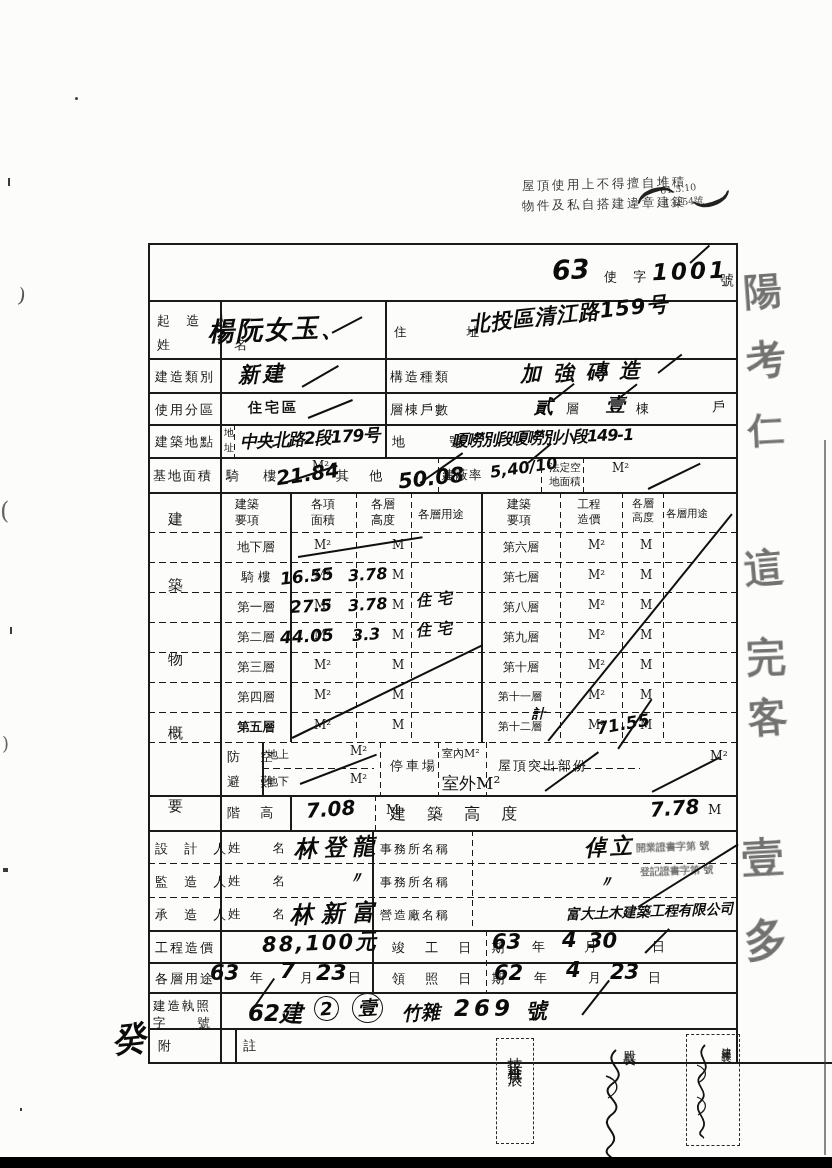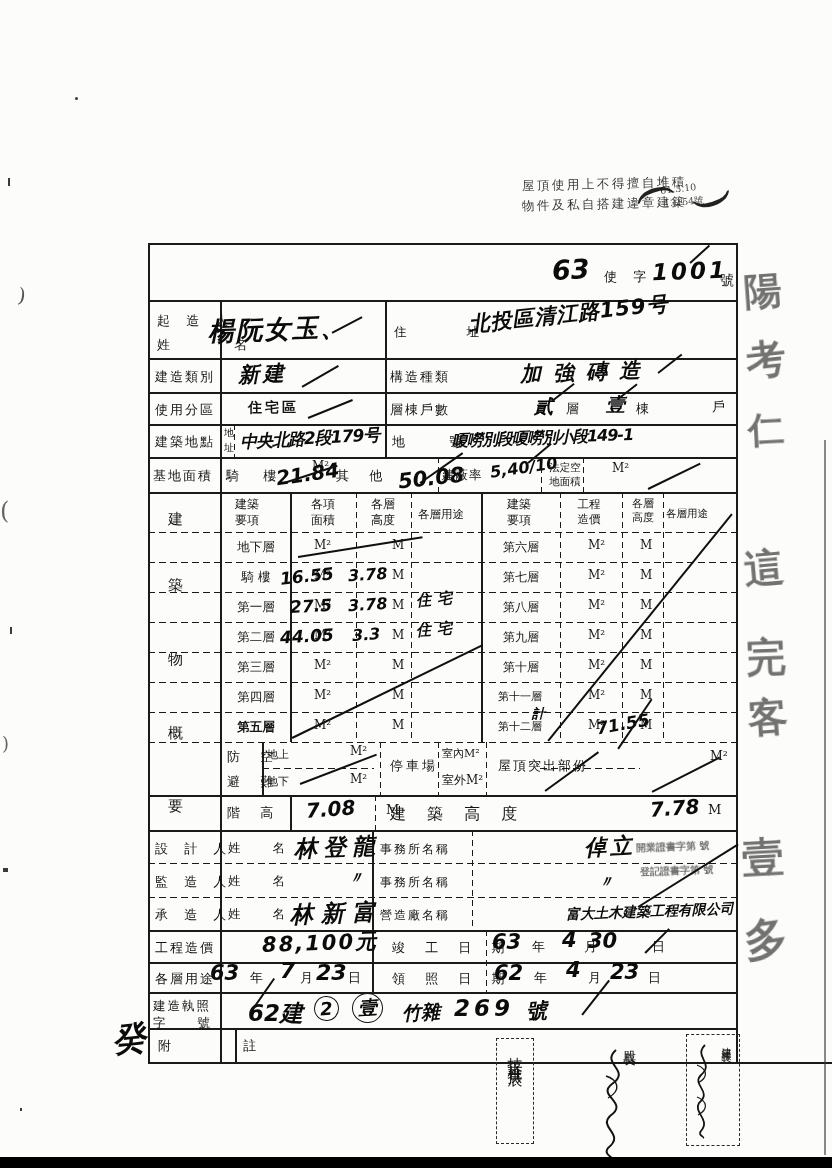--- a/index.html
+++ b/index.html
@@ -205,21 +205,21 @@
   <div class="h" style="left:596px;top:714px;font-size:17px;transform:rotate(-10deg)">71.55</div>
 
   <div class="p" style="left:227px;top:748px;font-size:13px;letter-spacing:8px">防 空</div>
   <div class="p" style="left:227px;top:773px;font-size:13px;letter-spacing:8px">避 難</div>
   <div class="p" style="left:267px;top:747px;font-size:11px">地上</div>
   <div class="p" style="left:350px;top:744px;font-size:12px">M²</div>
   <div class="p" style="left:267px;top:774px;font-size:11px">地下</div>
   <div class="p" style="left:350px;top:772px;font-size:12px">M²</div>
   <div class="p" style="left:390px;top:757px;font-size:13px;letter-spacing:3px">停車場</div>
   <div class="p" style="left:442px;top:746px;font-size:11px">室內M²</div>
-  <div class="p" style="left:442px;top:772px;font-size:12px">室外M²</div>
+  <div class="p" style="left:442px;top:772px;font-size:17px">室外M²</div>
   <div class="p" style="left:498px;top:757px;font-size:13px;letter-spacing:2px">屋頂突出部份</div>
   <div class="p" style="left:710px;top:748px;font-size:12.5px">M²</div>
 
   <div class="p" style="left:227px;top:804px;font-size:13px;letter-spacing:8px">階 高</div>
   <div class="h" style="left:306px;top:797px;font-size:20px;transform:rotate(-4deg)">7.08</div>
   <div class="p" style="left:386px;top:802px;font-size:13px">M</div>
   <div class="p" style="left:390px;top:804px;font-size:16px;letter-spacing:8px">建 築 高 度</div>
   <div class="h" style="left:650px;top:796px;font-size:20px;transform:rotate(-4deg)">7.78</div>
   <div class="p" style="left:708px;top:802px;font-size:13px">M</div>
 

